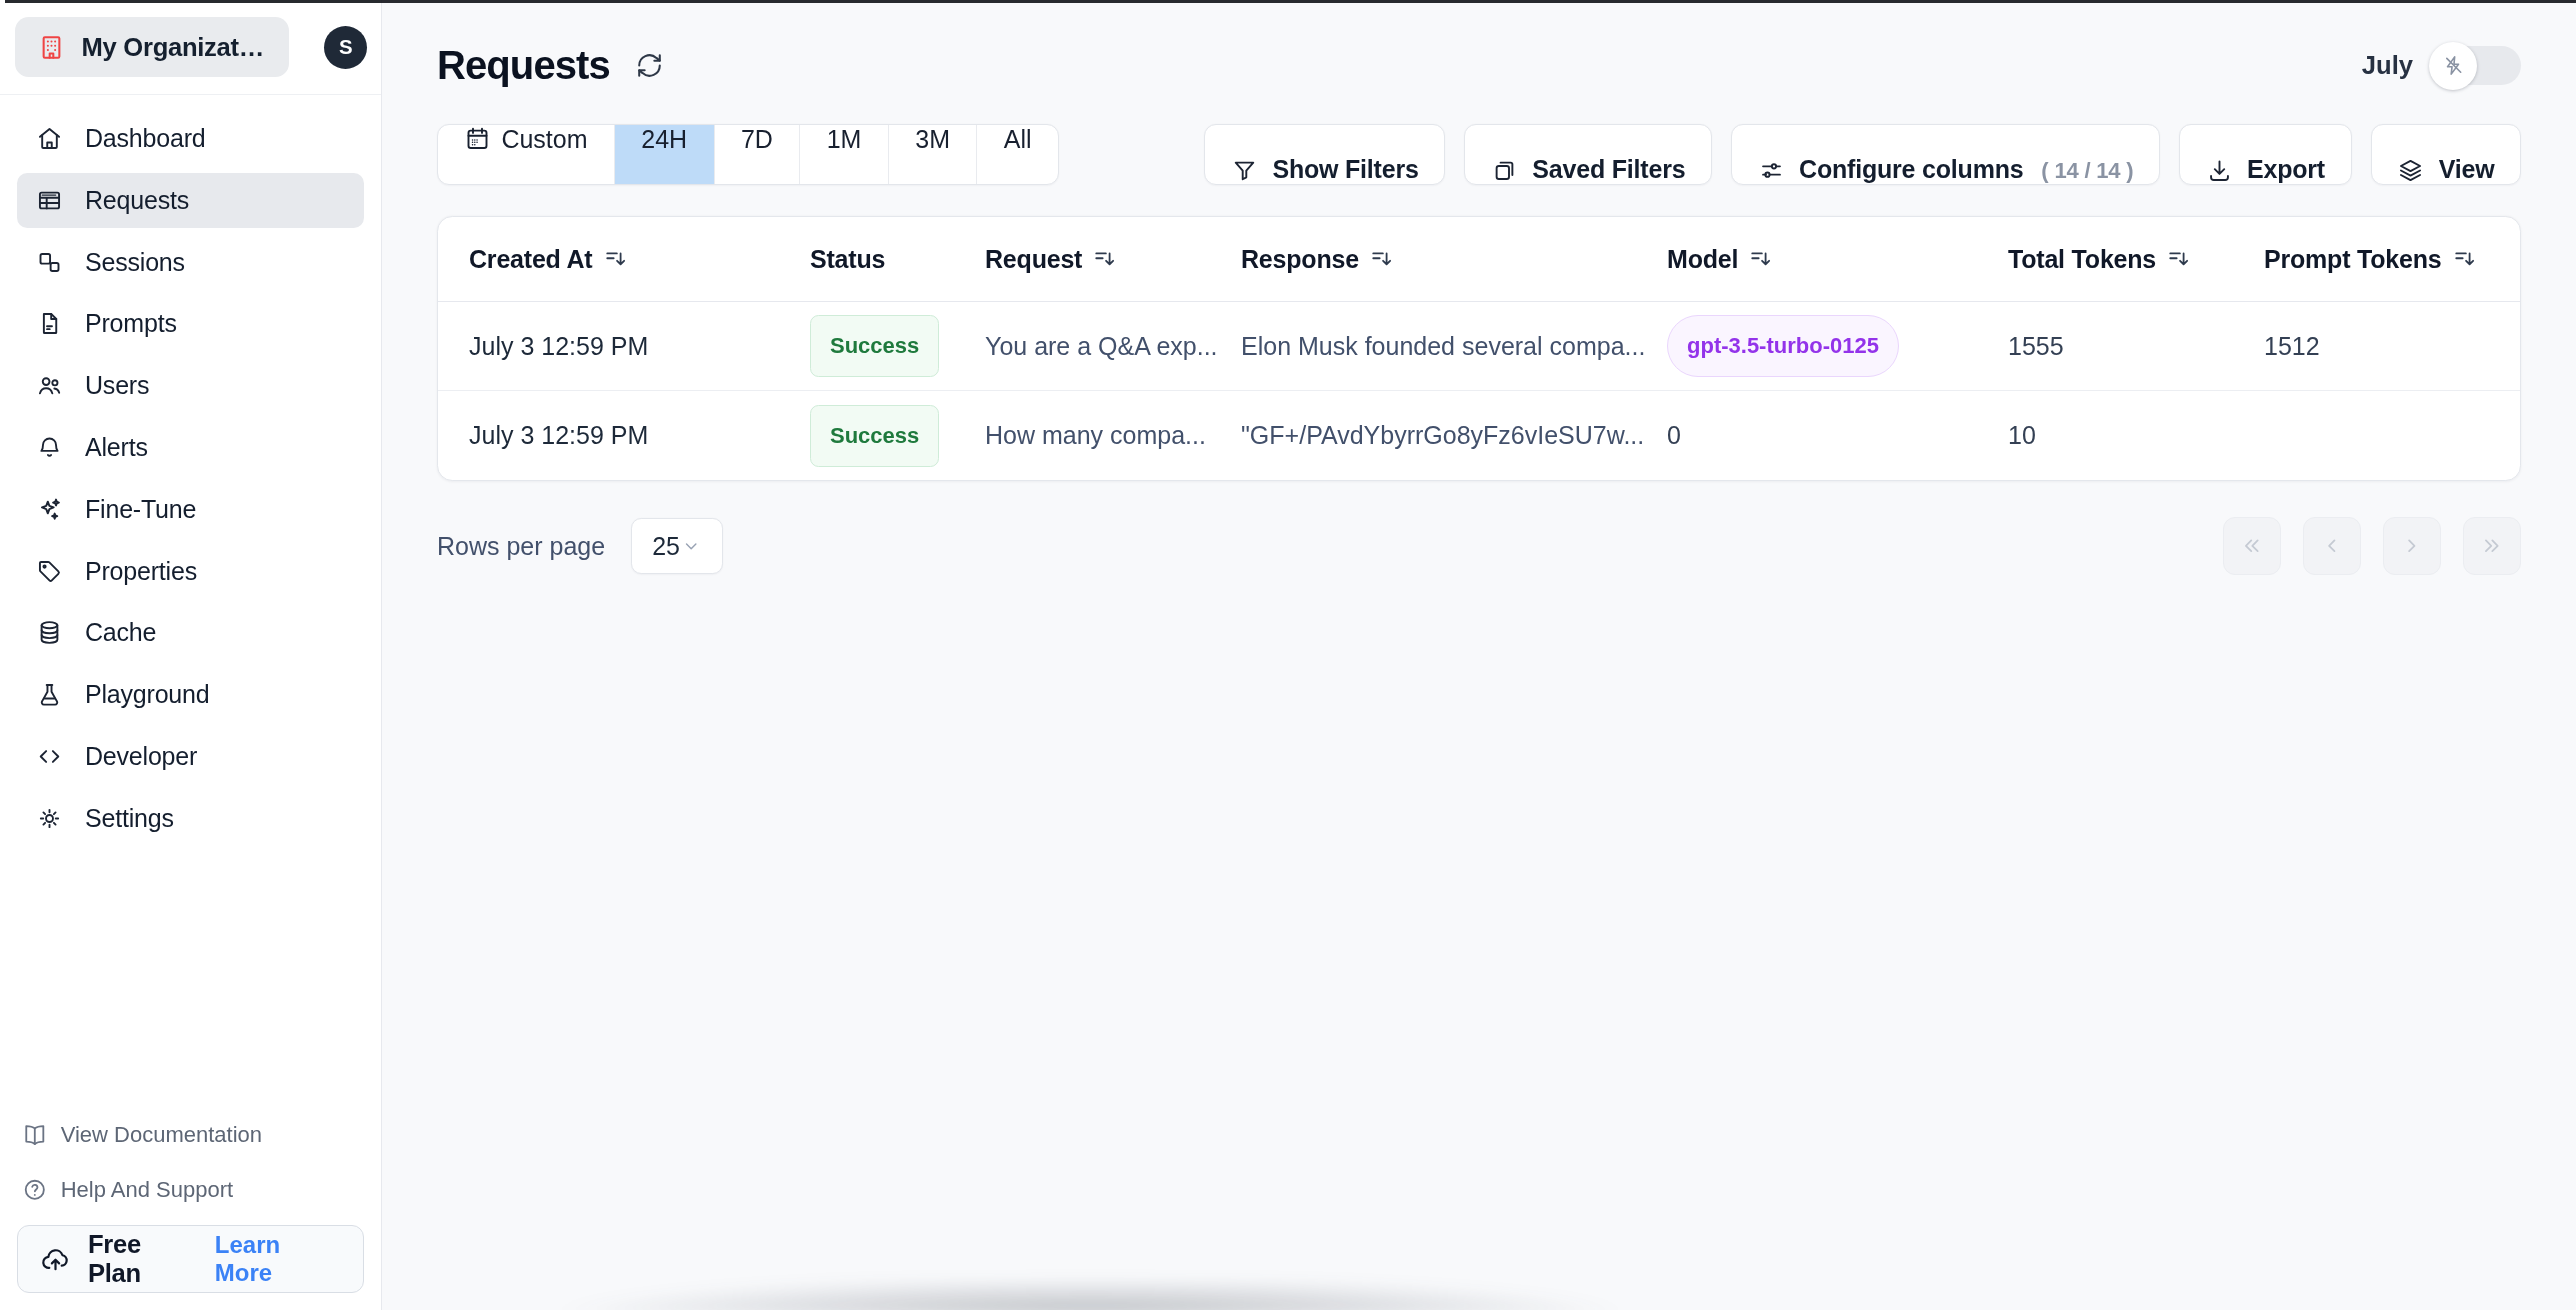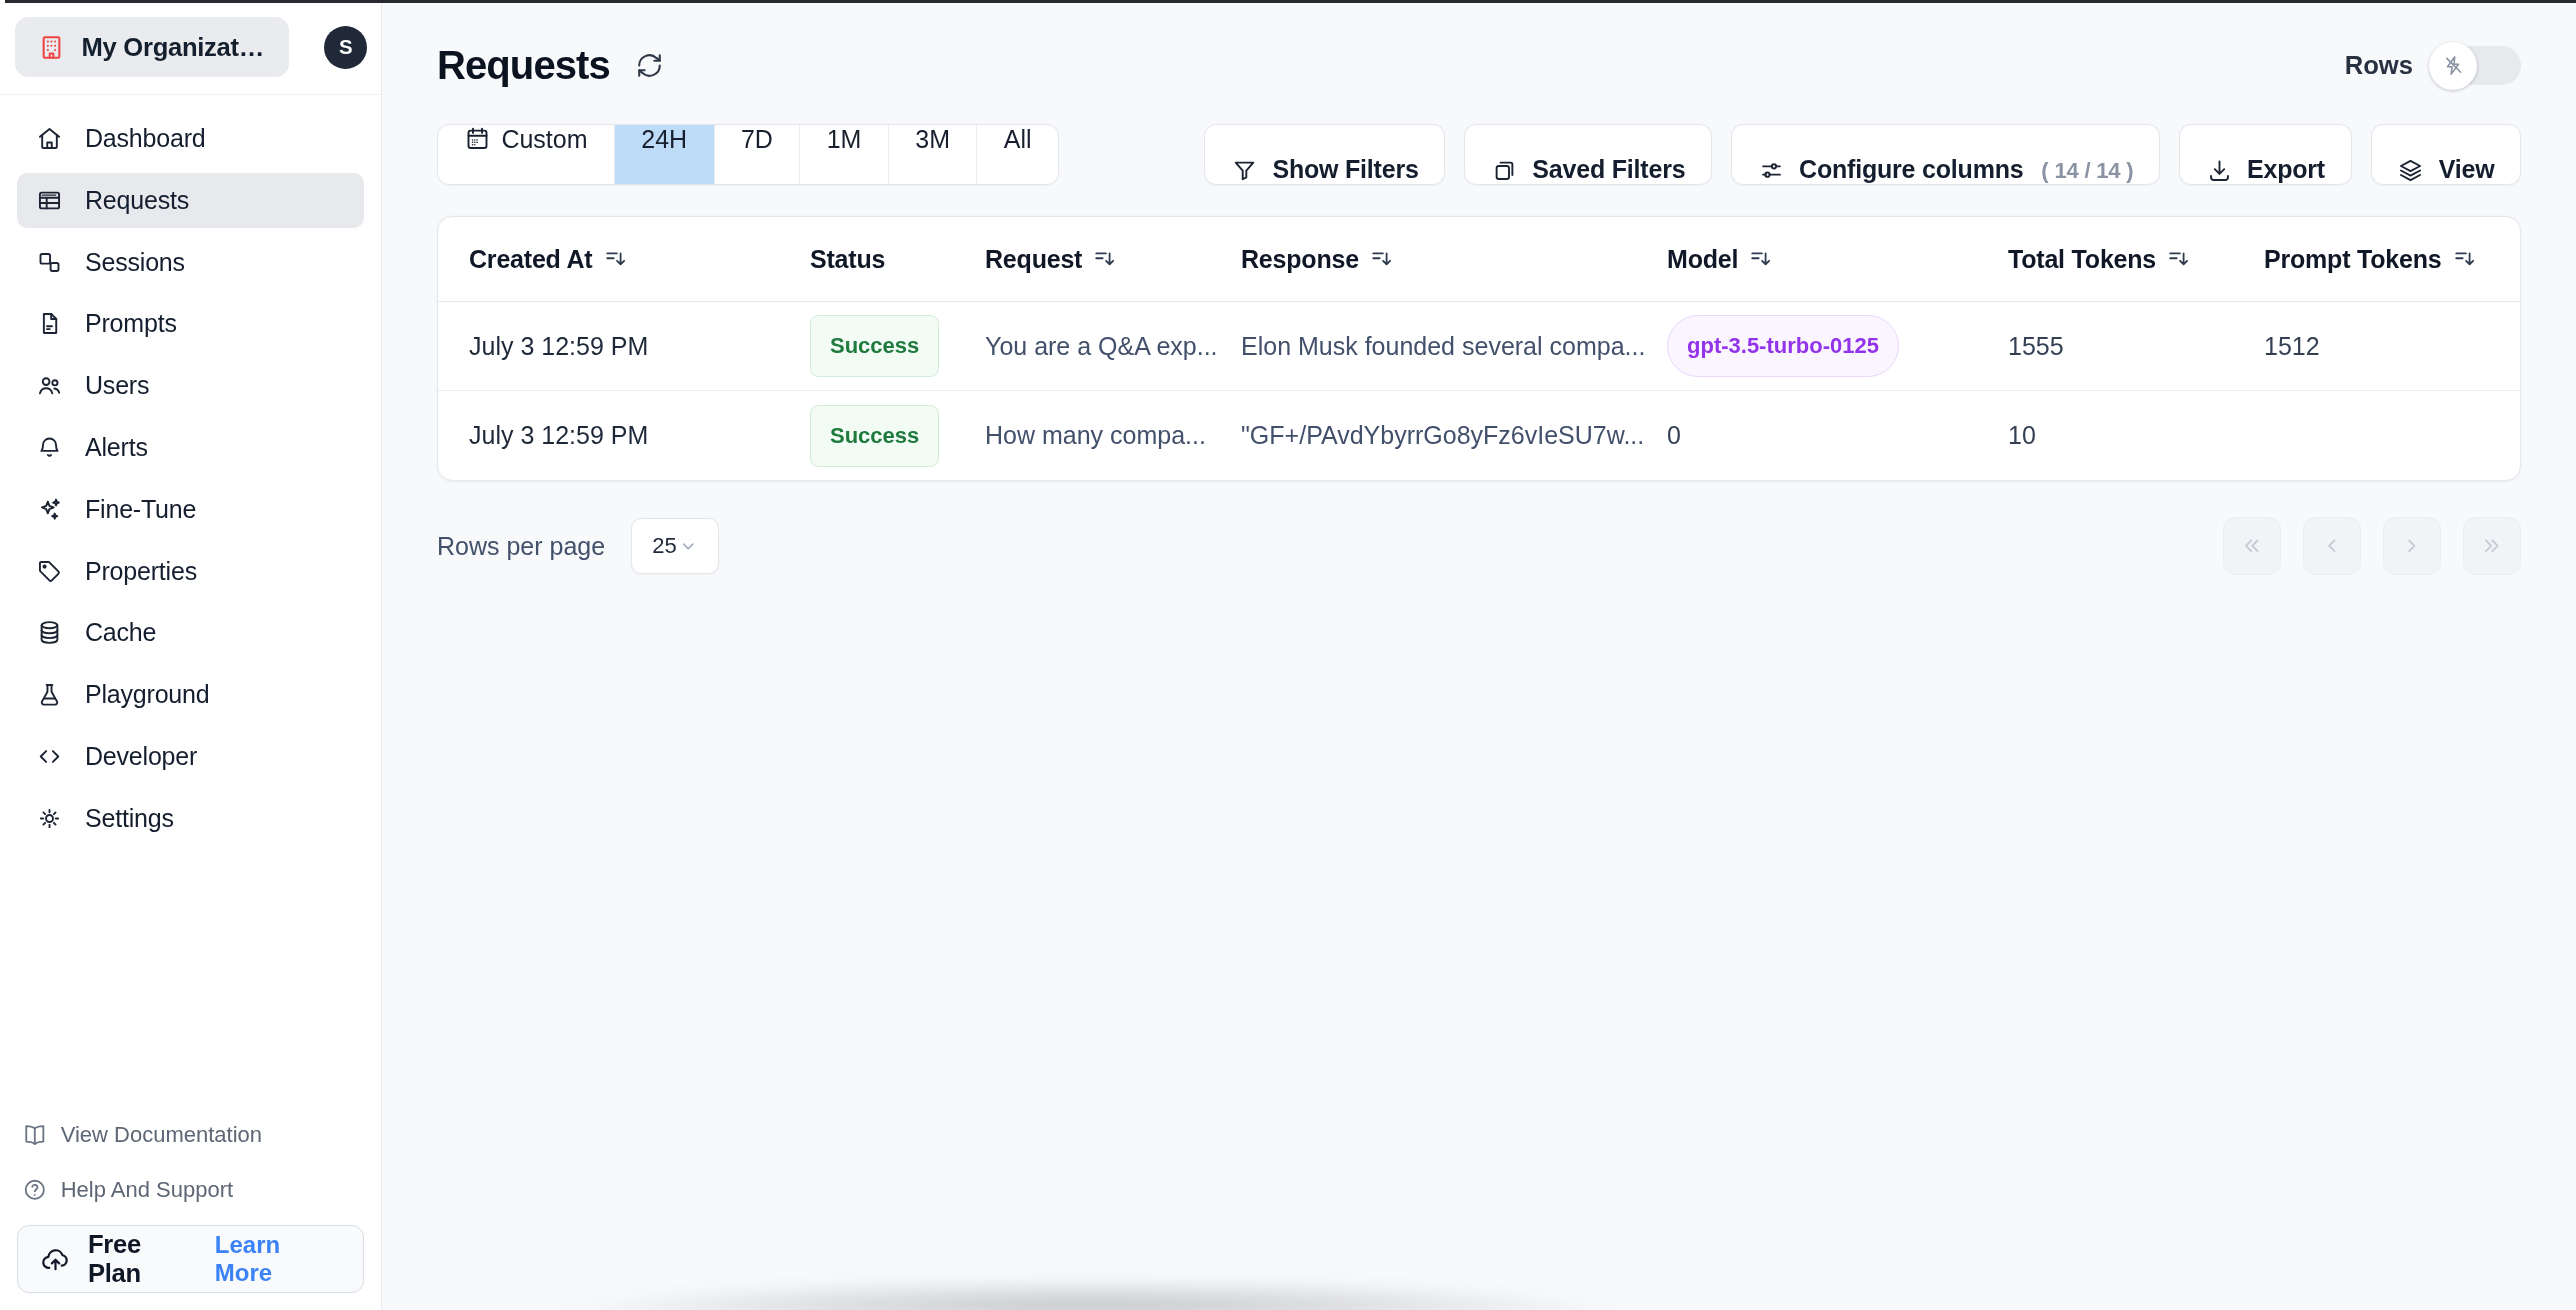--- a/index.html
+++ b/index.html
@@ -90,21 +90,21 @@
   .badge { display:inline-flex; align-items:center; font-size:22px; font-weight:600; padding:17px 19px; border-radius:8.5px; }
   .badge.success { color:#1f7a3d; background:#f2fbf4; border:1.7px solid #cfecd8; }
   .badge.model { border-radius:851px; font-weight:600; }
   .badge.model[data-variant="purple"] { color:#9333ea; background:#faf5ff; border:1.7px solid #ead6fd; }
   .badge.model[data-variant="blue"]   { color:#2563eb; background:#eff6ff; border:1.7px solid #bedbf8; }
 
   
   .pagination-row { display:flex; align-items:center; margin-top:36px; }
   .rpp-label { font-size:25px; font-weight:500; color:#42506b; }
   .rpp-select { margin-left:25.6px; height:56px; padding:0 20.4px; border:0.9px solid #e3e6eb; border-radius:10.2px;
-    background:#ffffff; display:flex; align-items:center; gap:1px; font-size:22px; color:#1d2939; cursor:pointer;
+    background:#ffffff; display:flex; align-items:center; gap:1px; font-size:25px; color:#1d2939; cursor:pointer;
     box-shadow:0 0.9px 1.7px rgba(16,24,40,.04); }
   .rpp-select .chev { width:20.4px; height:20.4px; color:#98a2b3; }
   .pager { margin-left:auto; display:flex; gap:22px; }
   .pbtn { width:58px; height:58px; border-radius:12px; background:#f2f3f6; border:0.9px solid #ebedf1;
     display:flex; align-items:center; justify-content:center; color:#c5cad3; cursor:pointer; }
   .pbtn svg { width:25.6px; height:25.6px; }
 </style>
 </head>
 <body>
 
@@ -251,21 +251,21 @@
     <h1 class="page-title">Requests</h1>
     <div class="refresh-btn">
       <svg class="ic" viewBox="0 0 24 24" stroke-width="1.9">
         <path d="M3.5 12a8.5 8.5 0 0 1 14.2-6.3L20.5 8"></path>
           <path d="M20.5 3.5V8h-4.5"></path>
         <path d="M20.5 12a8.5 8.5 0 0 1-14.2 6.3L3.5 16"></path>
           <path d="M3.5 20.5V16H8"></path>
       </svg>
     </div>
     <div class="live-wrap">
-      <span class="live-label">Rows</span>
+      <span class="live-label">July</span>
       <div class="toggle">
         <div class="knob">
           <svg class="ic" viewBox="0 0 24 24" stroke-width="1.6">
             <path d="M13.2 3 5.8 13.3h4.7L9.6 21l7.6-10.3h-4.7z"></path>
               <path d="M5 4.5 19.5 19"></path>
           </svg>
         </div>
       </div>
     </div>
   </div>

